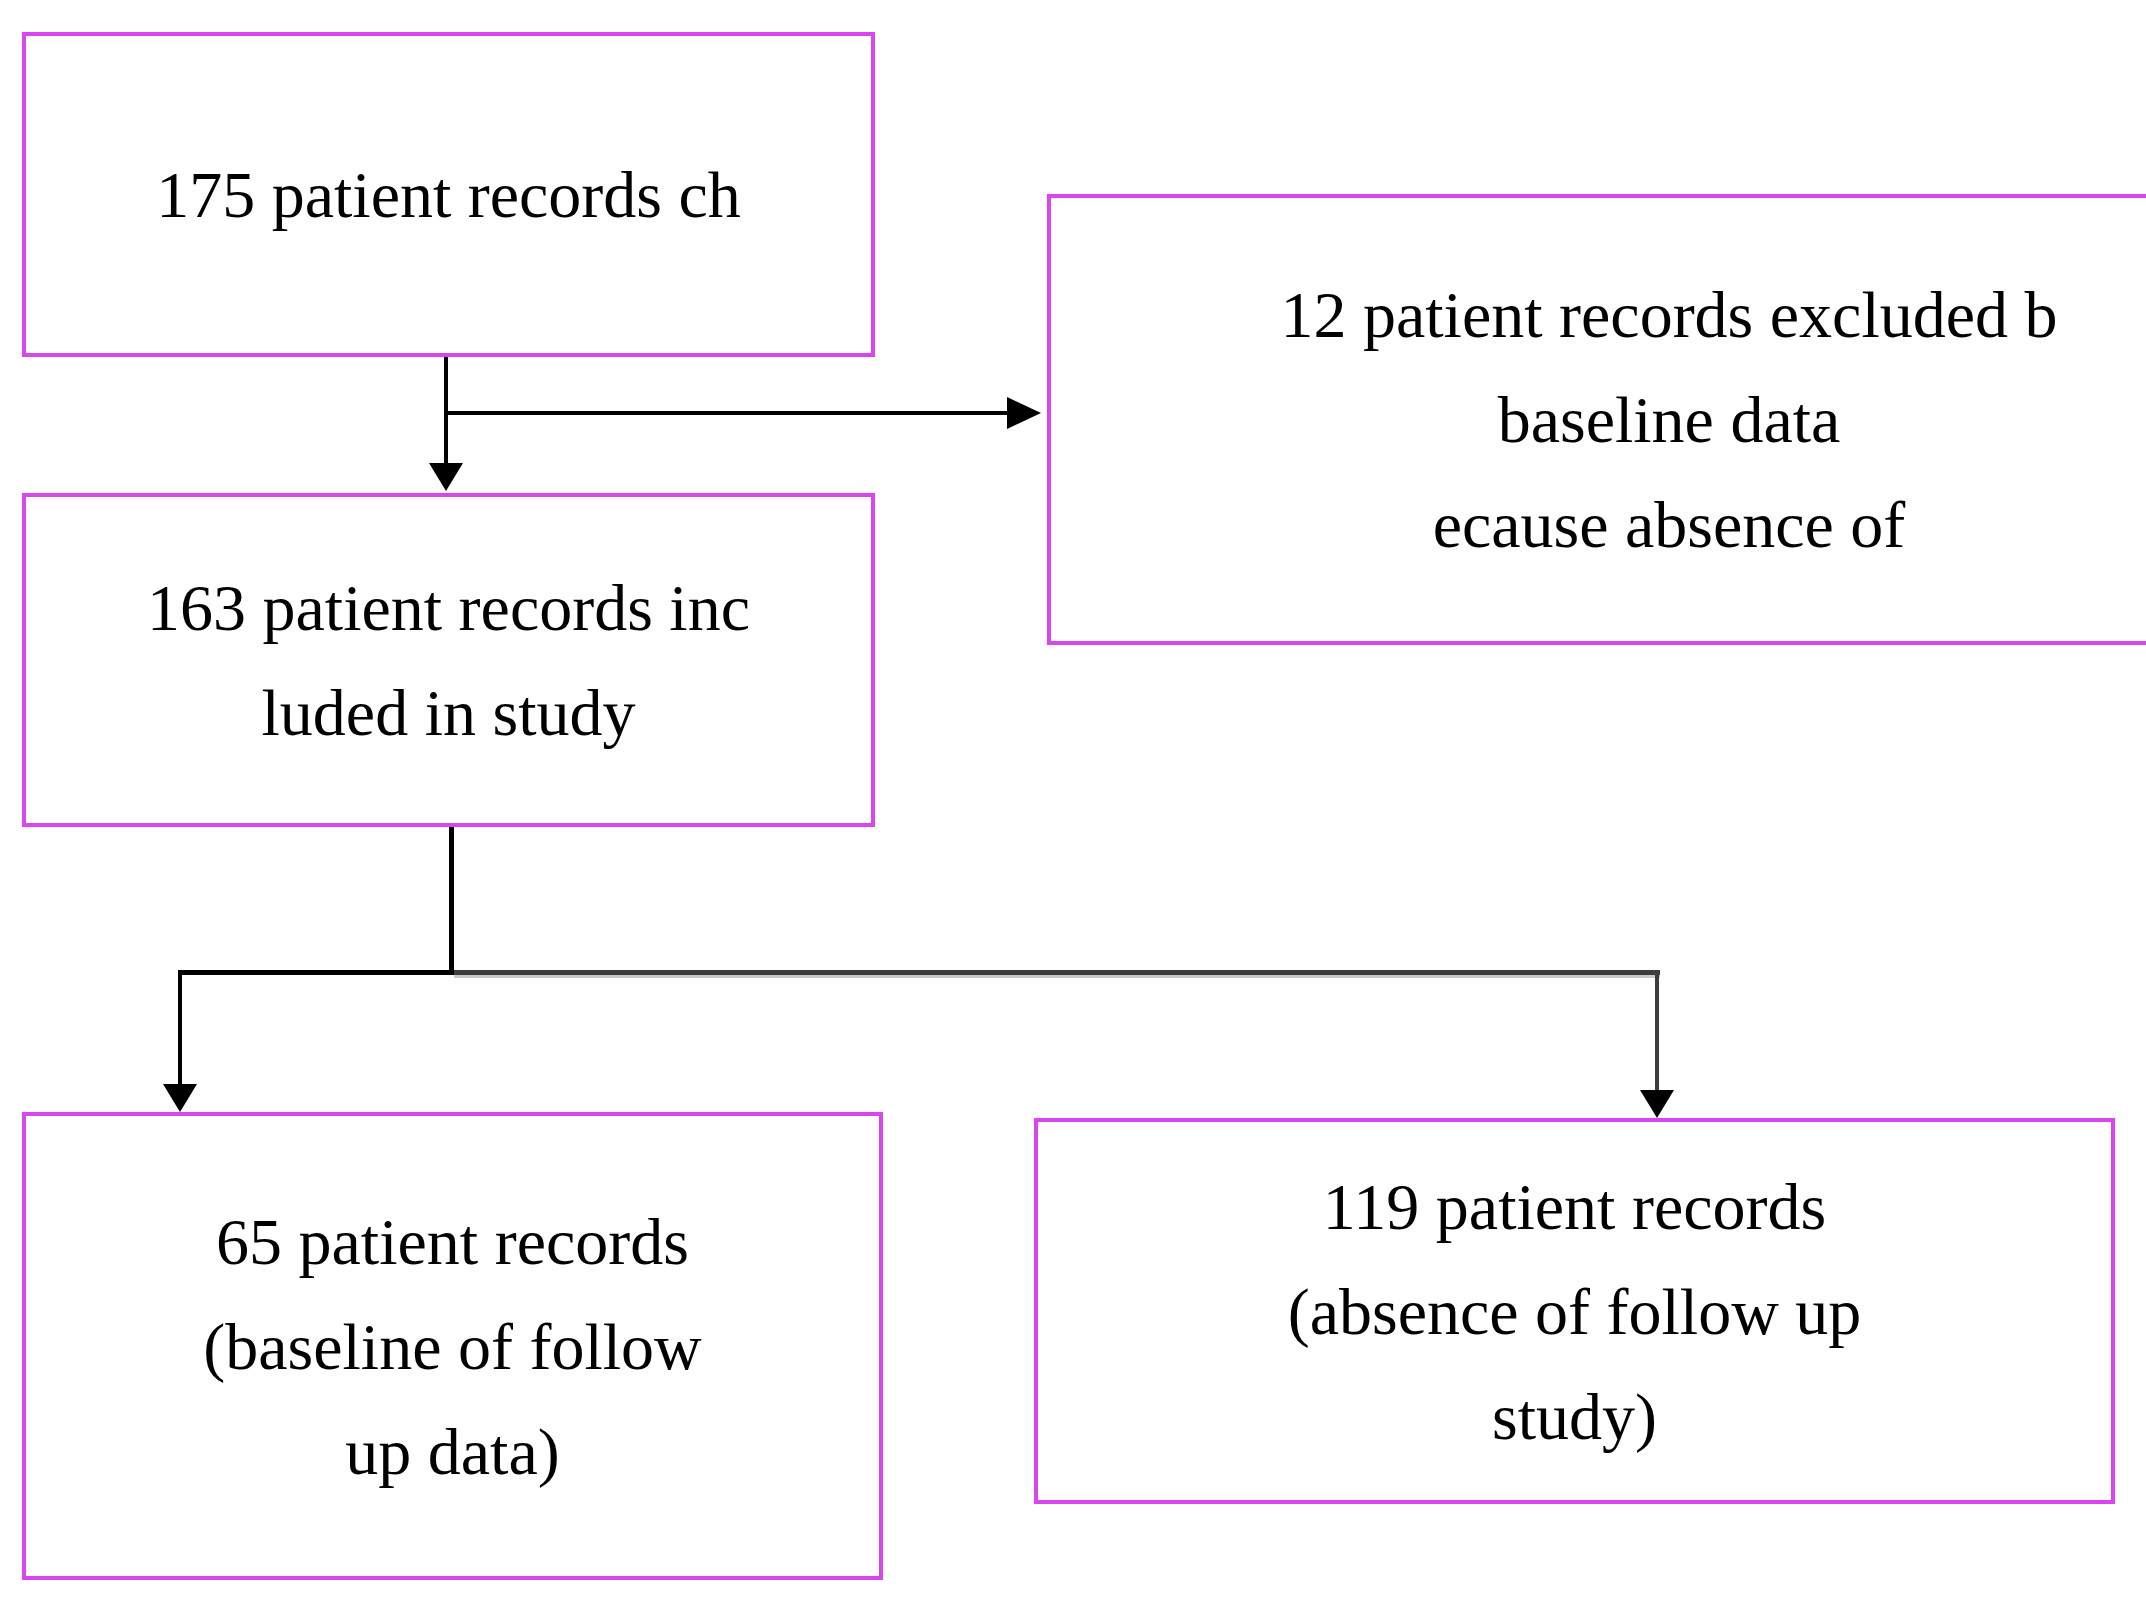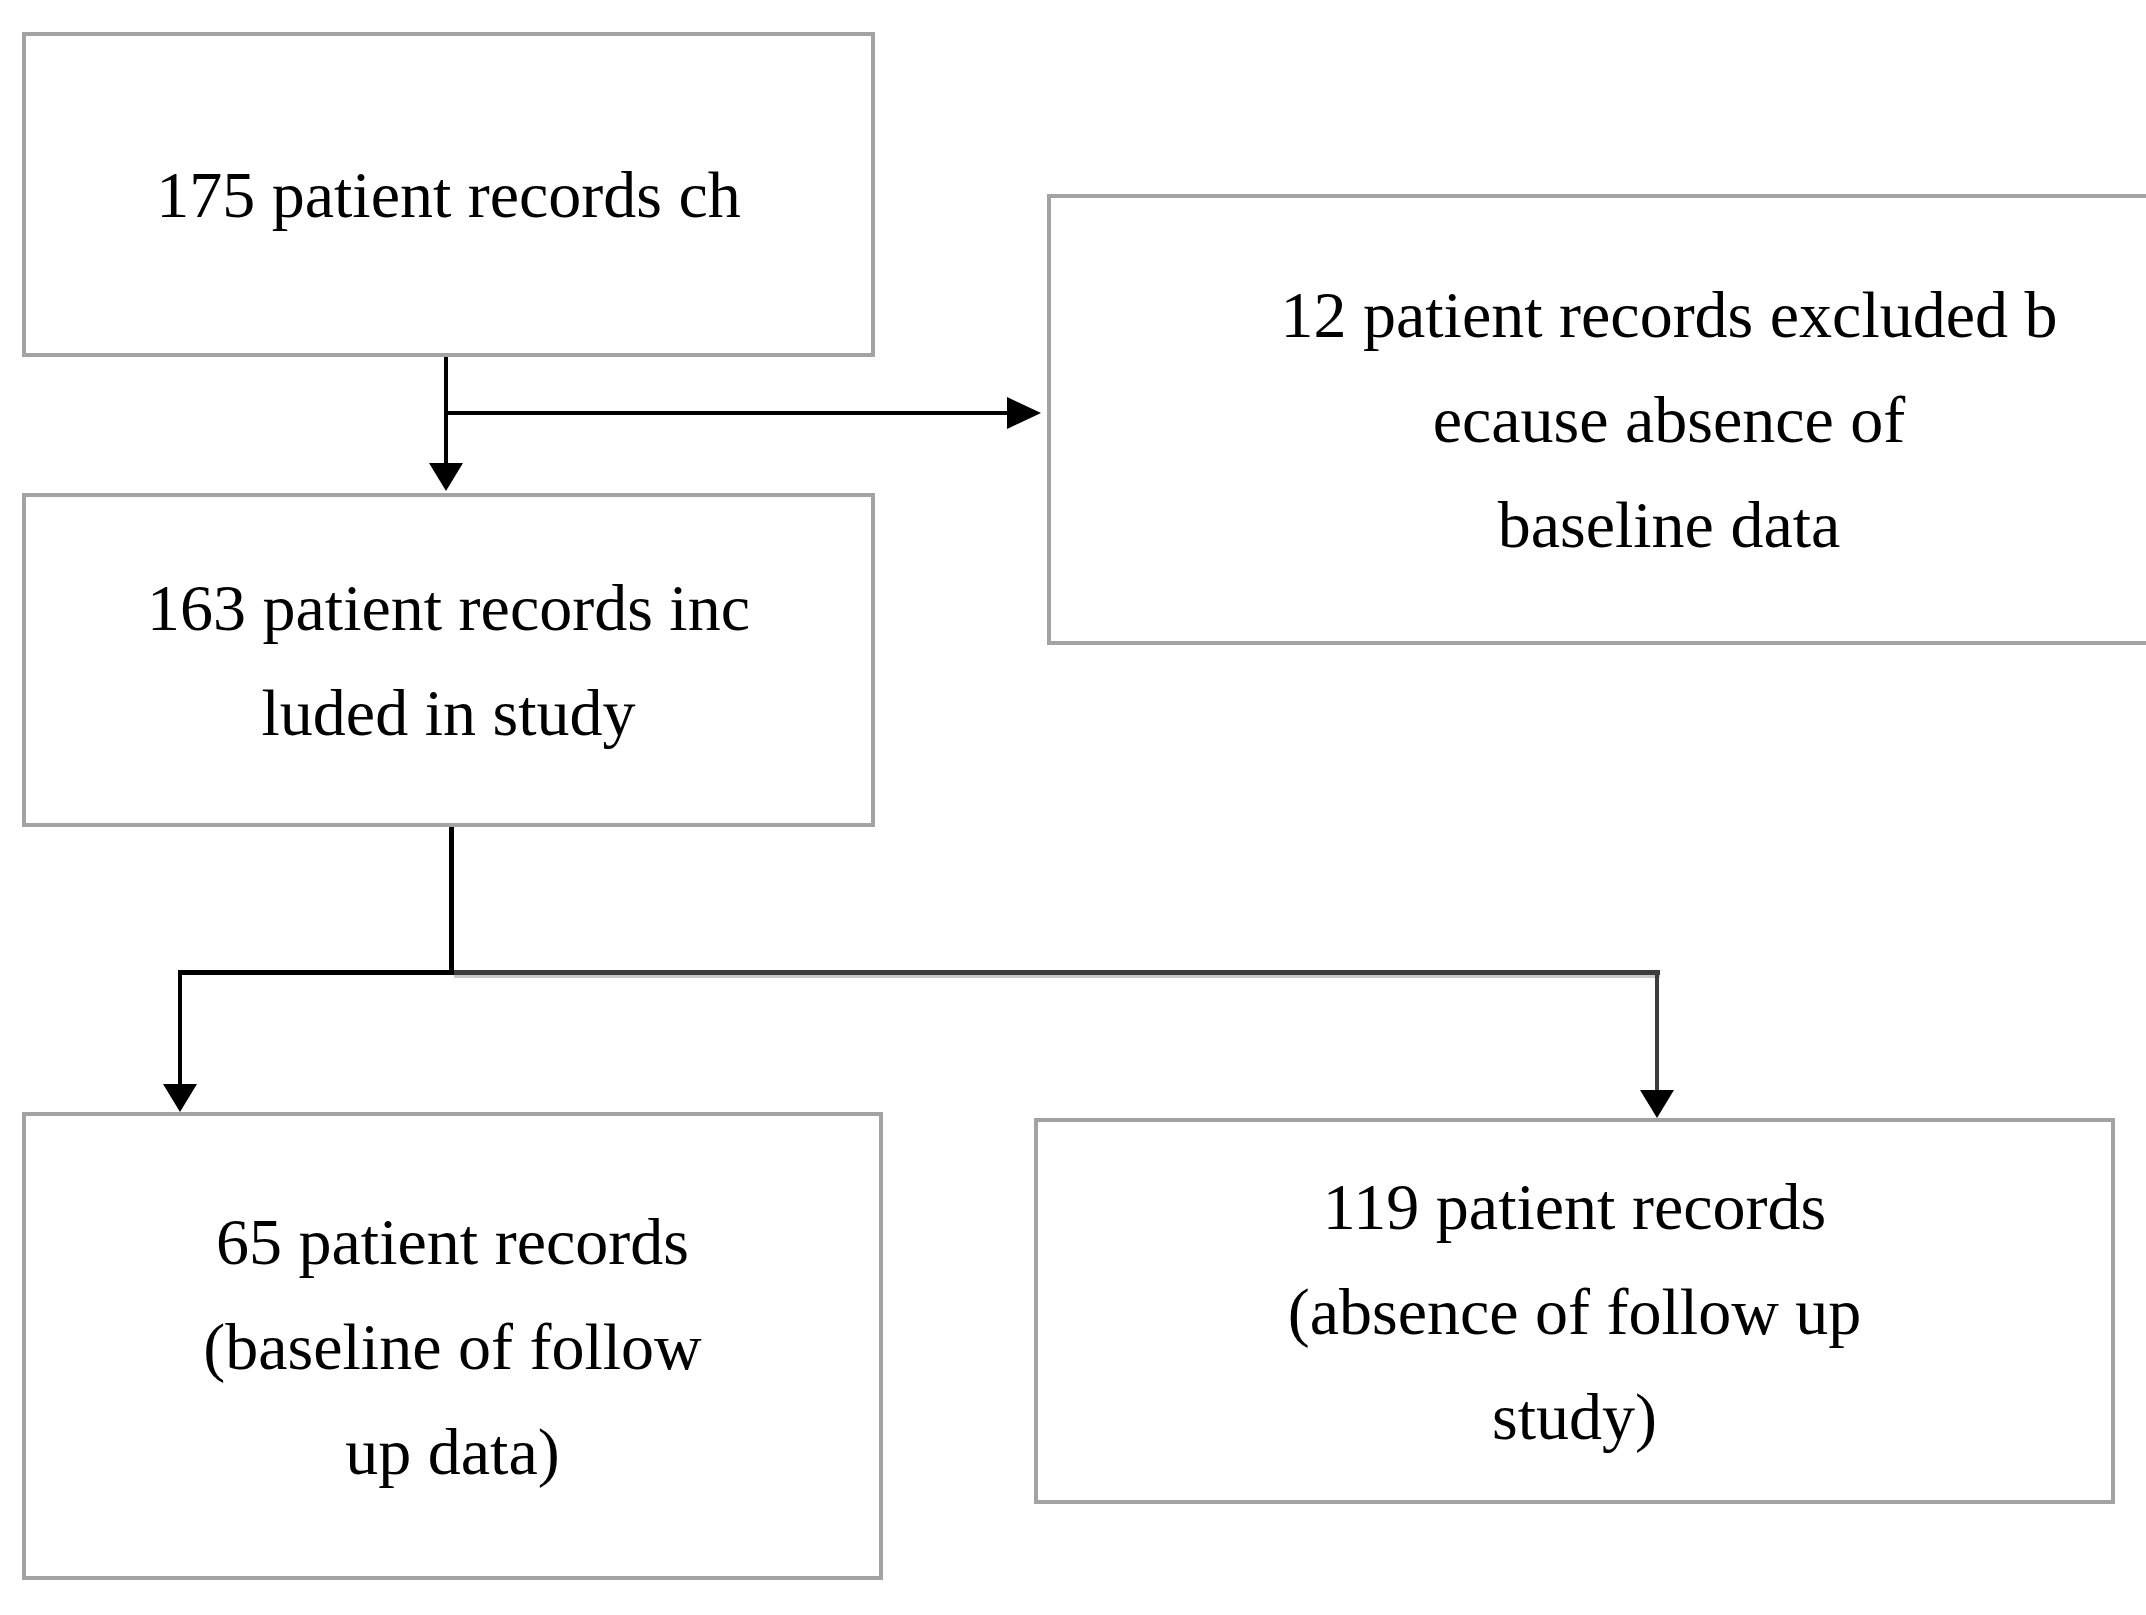--- a/index.html
+++ b/index.html
@@ -10,21 +10,21 @@
     position: relative;
     width: 2146px;
     height: 1615px;
     background: #ffffff;
     color: #000000;
     overflow: hidden;
   }
 
   .node {
     position: absolute;
-    border: 4px solid #a3a3a3;
+    border: 4px solid #d946ef;
     background: #ffffff;
     display: flex;
     flex-direction: column;
     justify-content: center;
     align-items: center;
     text-align: center;
     font-size: 66px;
     line-height: 105px;
     color: #000000;
   }
@@ -74,22 +74,22 @@
 <body>
 
 <div class="canvas">
 
   <div class="node" id="node-checked">
     <span class="line">175 patient records ch</span>
   </div>
 
   <div class="node" id="node-excluded">
     <span class="line">12 patient records excluded b</span>
+    <span class="line">baseline data</span>
     <span class="line">ecause absence of</span>
-    <span class="line">baseline data</span>
   </div>
 
   <div class="node" id="node-included">
     <span class="line">163 patient records inc</span>
     <span class="line">luded in study</span>
   </div>
 
   <div class="node" id="node-present">
     <span class="line">65 patient records</span>
     <span class="line">(baseline of follow</span>

